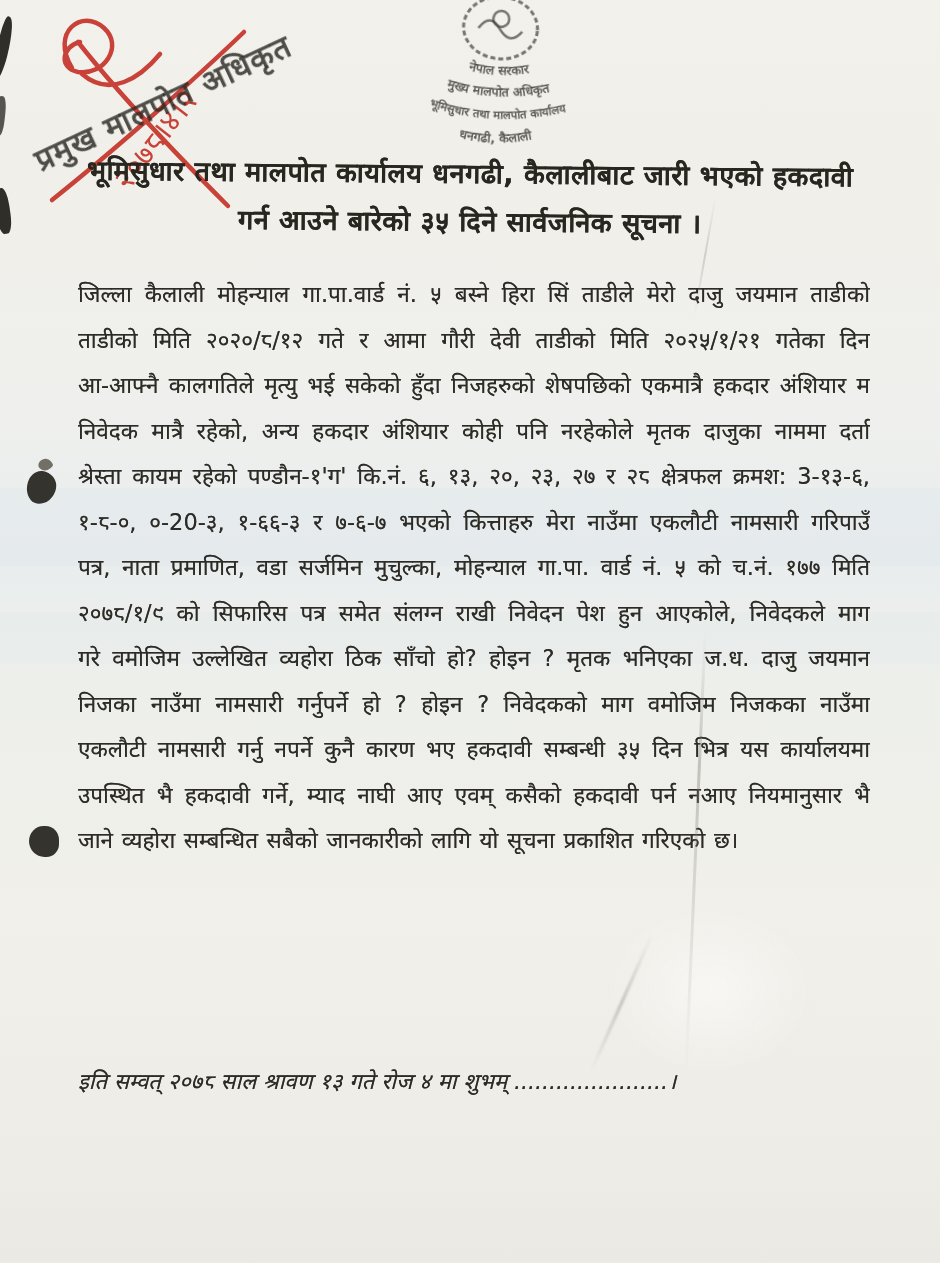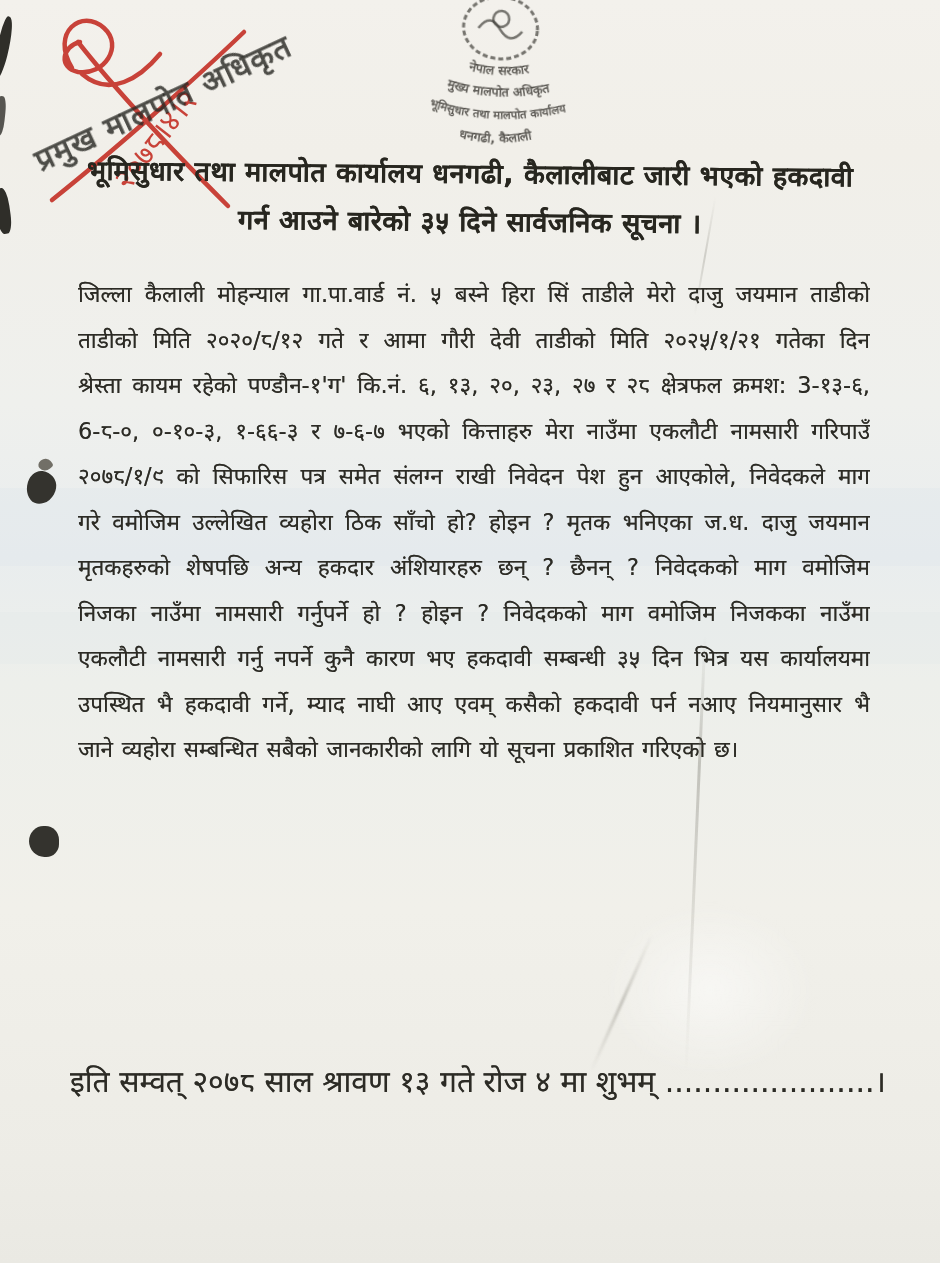--- a/index.html
+++ b/index.html
@@ -20,23 +20,23 @@
     text-shadow:0 0 .6px rgba(40,39,32,.75);}
   .t-line{font-size:27px;line-height:48px;letter-spacing:.5px;}
 
   
   .body-text{position:absolute;left:78px;top:272px;width:792px;
     color:#2c2b25;font-size:22.5px;
     text-shadow:0 0 .55px rgba(44,43,37,.65);}
   .body-line{height:45.5px;line-height:45.5px;overflow:hidden;
     text-align:justify;text-align-last:justify;word-spacing:1.5px;}
   .body-line:last-child{text-align-last:left;}
-  .closing{position:absolute;left:70px;top:1062px;width:820px;
-    font-size:30px;color:#2c2b25;line-height:40px;
-    text-shadow:0 0 .55px rgba(44,43,37,.65);}
+  .closing{position:absolute;left:78px;top:1062px;width:820px;
+    font-size:22px;color:#2c2b25;line-height:40px;
+    text-shadow:0 0 .55px rgba(44,43,37,.65);font-style:italic;}
 
   
   .stamp-diagonal{position:absolute;left:36px;top:140px;width:330px;
     transform:rotate(-25deg);transform-origin:0 50%;
     font-size:31px;font-weight:700;white-space:nowrap;letter-spacing:1px;
     color:rgba(42,42,36,.82);filter:blur(.4px);}
 
   
   .red-mark{position:absolute;left:12px;top:2px;}
 
@@ -119,25 +119,27 @@
   </svg>
 
   <div class="title">
     <div class="t-line">भूमिसुधार तथा मालपोत कार्यालय धनगढी, कैलालीबाट जारी भएको हकदावी</div>
     <div class="t-line">गर्न आउने बारेको ३५ दिने सार्वजनिक सूचना ।</div>
   </div>
 
   <div class="body-text">
       <div class="body-line">जिल्ला कैलाली मोहन्याल गा.पा.वार्ड नं. ५ बस्ने हिरा सिं ताडीले मेरो दाजु जयमान ताडीको</div>
       <div class="body-line">ताडीको मिति २०२०/८/१२ गते र आमा गौरी देवी ताडीको मिति २०२५/१/२१ गतेका दिन</div>
+      <div class="body-line">आ-आफ्नै कालगतिले मृत्यु भई सकेको हुँदा निजहरुको शेषपछिको एकमात्रै हकदार अंशियार म</div>
+      <div class="body-line">निवेदक मात्रै रहेको, अन्य हकदार अंशियार कोही पनि नरहेकोले मृतक दाजुका नाममा दर्ता</div>
       <div class="body-line">श्रेस्ता कायम रहेको पण्डौन-१'ग' कि.नं. ६, १३, २०, २३, २७ र २८ क्षेत्रफल क्रमश: 3-१३-६,</div>
-      <div class="body-line">6-८-०, ०-१०-३, १-६६-३ र ७-६-७ भएको कित्ताहरु मेरा नाउँमा एकलौटी नामसारी गरिपाउँ</div>
+      <div class="body-line">१-८-०, ०-20-३, १-६६-३ र ७-६-७ भएको कित्ताहरु मेरा नाउँमा एकलौटी नामसारी गरिपाउँ</div>
+      <div class="body-line">पत्र, नाता प्रमाणित, वडा सर्जमिन मुचुल्का, मोहन्याल गा.पा. वार्ड नं. ५ को च.नं. १७७ मिति</div>
       <div class="body-line">२०७८/१/९ को सिफारिस पत्र समेत संलग्न राखी निवेदन पेश हुन आएकोले, निवेदकले माग</div>
       <div class="body-line">गरे वमोजिम उल्लेखित व्यहोरा ठिक साँचो हो? होइन ? मृतक भनिएका ज.ध. दाजु जयमान</div>
-      <div class="body-line">मृतकहरुको शेषपछि अन्य हकदार अंशियारहरु छन् ? छैनन् ? निवेदकको माग वमोजिम</div>
       <div class="body-line">निजका नाउँमा नामसारी गर्नुपर्ने हो ? होइन ? निवेदकको माग वमोजिम निजकका नाउँमा</div>
       <div class="body-line">एकलौटी नामसारी गर्नु नपर्ने कुनै कारण भए हकदावी सम्बन्धी ३५ दिन भित्र यस कार्यालयमा</div>
       <div class="body-line">उपस्थित भै हकदावी गर्ने, म्याद नाघी आए एवम् कसैको हकदावी पर्न नआए नियमानुसार भै</div>
       <div class="body-line">जाने व्यहोरा सम्बन्धित सबैको जानकारीको लागि यो सूचना प्रकाशित गरिएको छ।</div>
     </div>
 
   <div class="closing">इति सम्वत् २०७८ साल श्रावण १३ गते रोज ४ मा शुभम् ......................।</div>
 
   <div class="hole hole1"></div>
   <div class="hole hole2"></div>

